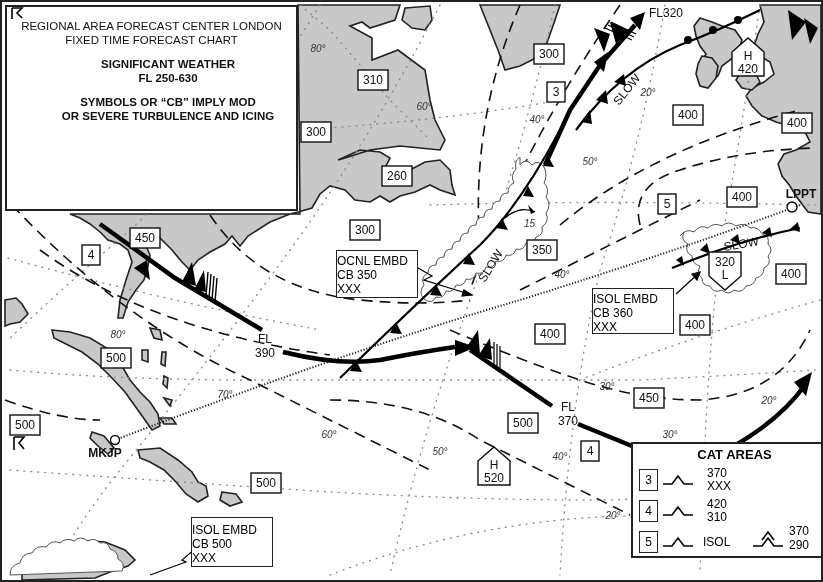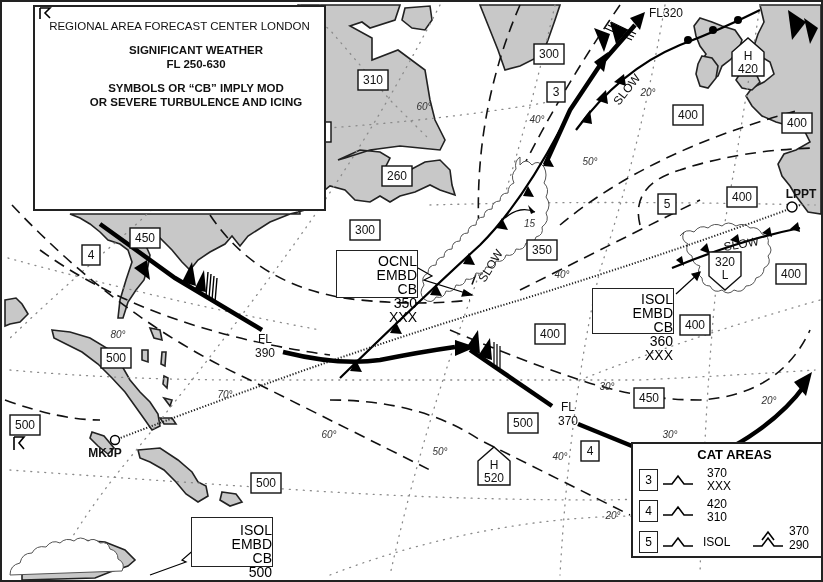--- a/index.html
+++ b/index.html
@@ -9,29 +9,29 @@
   .land{fill:#c8c8c8;stroke:#222;stroke-width:1.6;}
   .grid{fill:none;stroke:#8a8a8a;stroke-width:1.3;stroke-dasharray:1 6;stroke-linecap:round;}
   .dash{fill:none;stroke:#111;stroke-width:1.6;stroke-dasharray:11 7;}
   .jet{fill:none;stroke:#000;stroke-width:4.5;}
   .front{fill:none;stroke:#000;stroke-width:2.2;}
   .route{fill:none;stroke:#222;stroke-width:2;stroke-dasharray:1.2 1.8;}
   .cloud{fill:#fff;stroke:#555;stroke-width:1;}
   .lbl{font-family:"Liberation Sans",sans-serif;font-size:12px;fill:#111;}
   .lat{font-family:"Liberation Sans",sans-serif;font-size:10px;fill:#333;font-style:italic;}
   .bxr{fill:#fff;stroke:#111;stroke-width:1.4;}
-  .info{position:absolute;left:5px;top:5px;width:293px;height:206px;border:2px solid #222;background:#fff;box-sizing:border-box;text-align:center;font-size:11.5px;color:#111;margin-left:28px;}
+  .info{position:absolute;left:5px;top:5px;width:293px;height:206px;border:2px solid #222;background:#fff;box-sizing:border-box;text-align:center;font-size:11.5px;color:#111;}
   .info .l{display:block;line-height:14px;}
   .info .b{font-weight:bold;padding-left:33px;}
   .catbox{position:absolute;left:631px;top:442px;width:207px;height:116px;border:2px solid #222;background:#fff;box-sizing:border-box;}
   .catbox .title{position:absolute;left:0;right:0;top:3px;text-align:center;font-weight:bold;font-size:13px;}
   .catrow{position:absolute;left:6px;height:24px;}
   .catnum{position:absolute;left:0;top:0;width:17px;height:20px;border:1.5px solid #222;font-size:12px;text-align:center;line-height:20px;}
   .catv{position:absolute;font-size:12px;line-height:13px;}
-  .cbbox{position:absolute;background:#fff;border:1.8px solid #222;text-align:right;font-size:14px;line-height:14px;box-sizing:border-box;padding-left:36px;}
+  .cbbox{position:absolute;background:#fff;border:1.8px solid #222;text-align:left;font-size:12px;line-height:14px;box-sizing:border-box;}
   .frame{position:absolute;left:0;top:0;width:823px;height:582px;border:2px solid #222;box-sizing:border-box;pointer-events:none;}
 </style>
 </head>
 <body>
 
 <div id="chart">
 <svg width="823" height="582" viewBox="0 0 823 582">
 
   <g>
 
@@ -312,20 +312,21 @@
         <text class="lat" x="524" y="227" font-style="normal">15</text>
       </g>
   <g id="ad-layer">
         <text class="lbl" x="801" y="198" text-anchor="middle" font-weight="bold">LPPT</text>
         <text class="lbl" x="105" y="457" text-anchor="middle" font-weight="bold">MKJP</text>
       </g>
 </svg>
 
 <div class="info">
   <span class="l" style="margin-top:12px">REGIONAL AREA FORECAST CENTER LONDON</span>
+  <span class="l">FIXED TIME FORECAST CHART</span>
   <span class="l b" style="margin-top:10px">SIGNIFICANT WEATHER</span>
   <span class="l b">FL 250-630</span>
   <span class="l b" style="margin-top:10px">
     <span>SYMBOLS</span>
     <svg width="14" height="13" style="vertical-align:-1px;margin:0 3px">
           <path d="M2,1 L2,12 M2,1 L12,1 L7,6 L12,11" fill="none" stroke="#000" stroke-width="1.6"></path>
         </svg>
     <span>OR “CB” IMPLY MOD</span>
   </span>
   <span class="l b">OR SEVERE TURBULENCE AND ICING</span>

